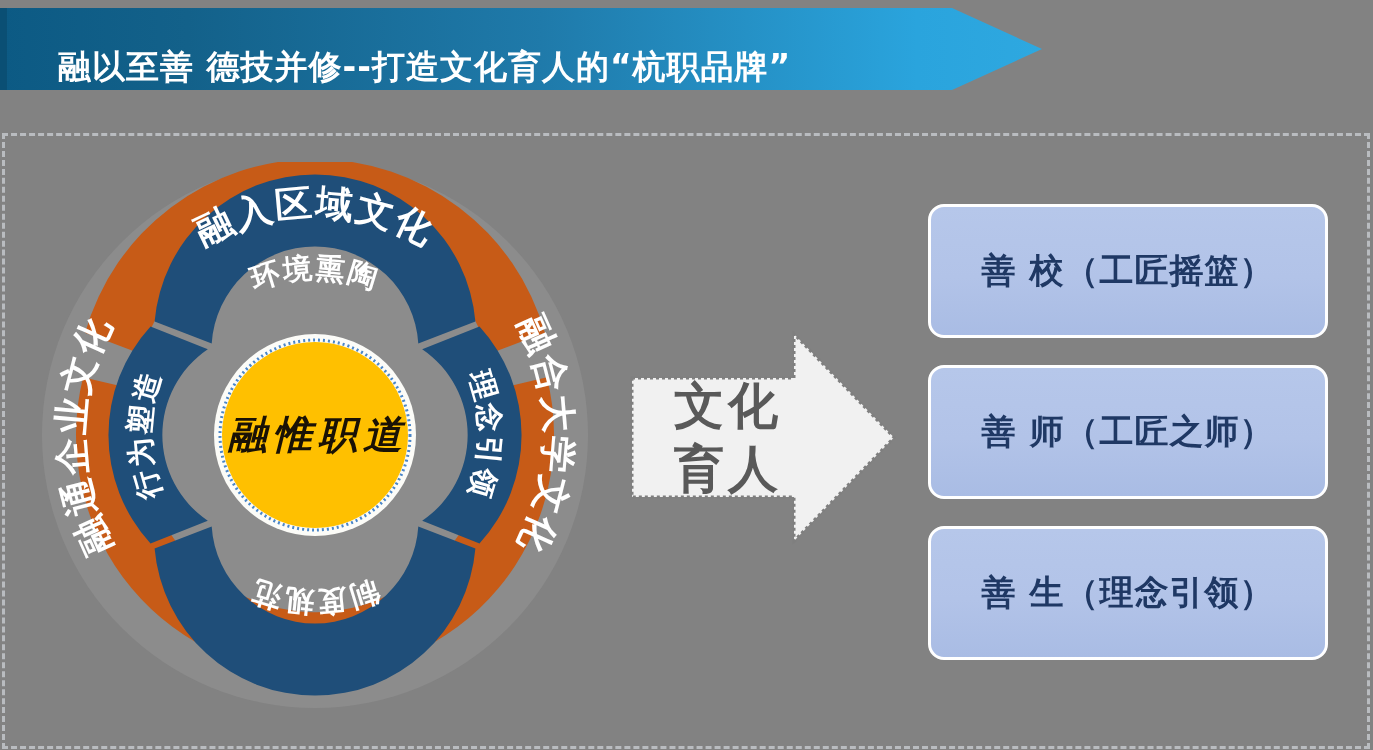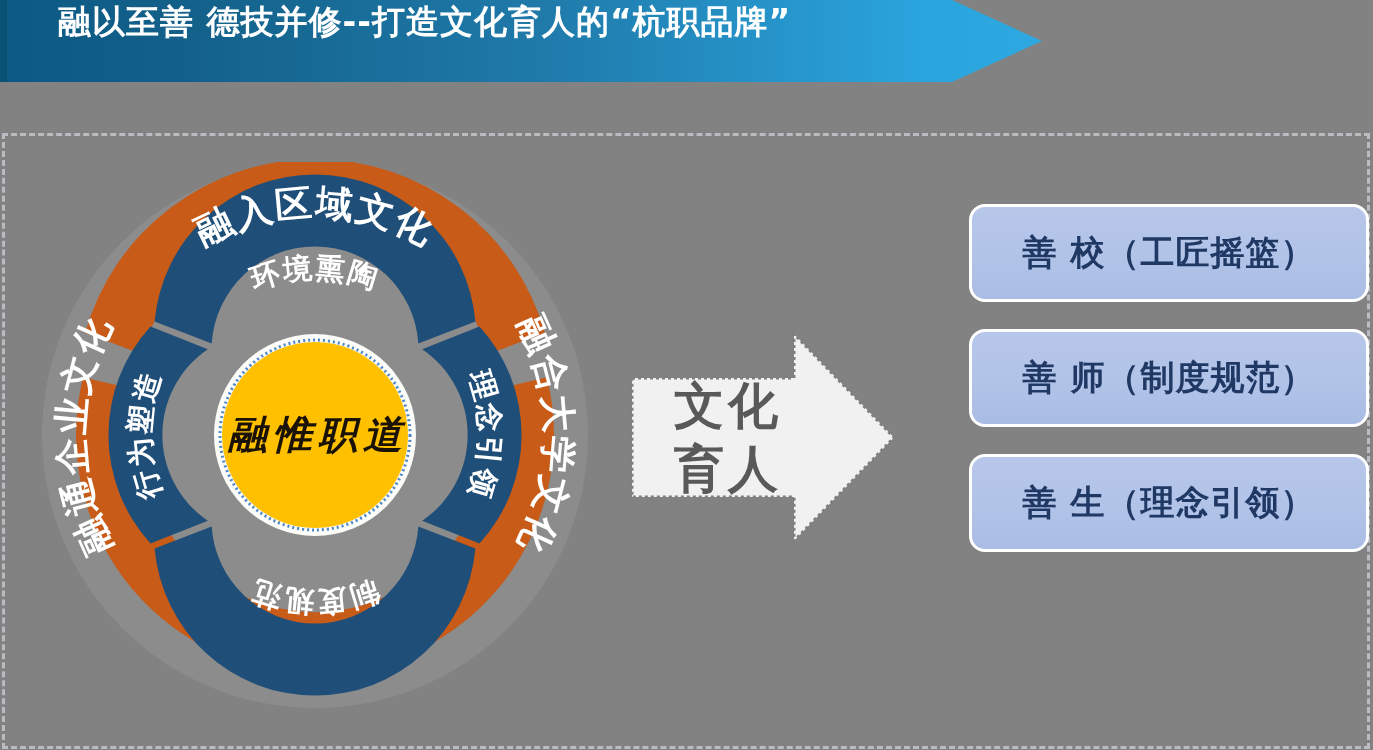--- a/index.html
+++ b/index.html
@@ -13,28 +13,28 @@
     height: 750px;
     background: #828282;
     overflow: hidden;
     font-family: "Liberation Sans", "DejaVu Sans", sans-serif;
   }
 
   
   #banner {
     position: absolute;
     left: 0;
-    top: 0;
+    top: 8px;
     width: 1042px;
     height: 82px;
     background: linear-gradient(to right, #0c5a84 0%, #13618a 18%, #1f7aaa 52%, #2aa4dd 88%, #2ea8e0 100%);
     -webkit-clip-path: polygon(0 0, 952px 0, 1042px 41px, 952px 82px, 0 82px);
     clip-path: polygon(0 0, 952px 0, 1042px 41px, 952px 82px, 0 82px);
     display: flex;
-    align-items: flex-start;
+    align-items: flex-end;
   }
   #banner-edge {
     position: absolute;
     left: 0; top: 0;
     width: 7px; height: 82px;
     background: #0a4f74;
   }
   #banner-title {
     position: relative;
     margin-left: 58px;
@@ -131,30 +131,29 @@
 
   
   #boxes {
     position: absolute;
     left: 928px;
     top: 204px;
     width: 400px;
   }
   .out-box {
     width: 400px;
-    height: 98px;
+    height: 134px;
     margin-bottom: 27px;
     background: linear-gradient(to bottom, #b6c7ea 0%, #b2c3e8 55%, #a9bce4 100%);
     border: 3px solid #ffffff;
     border-radius: 16px;
     box-sizing: border-box;
     display: flex;
     align-items: center;
     justify-content: center;
-    margin-left: 41px;
   }
   .out-box-label {
     color: #1f3864;
     font-family: "DejaVu Sans", "Liberation Sans", sans-serif;
     font-size: 34px;
     font-weight: bold;
     letter-spacing: 1px;
     white-space: nowrap;
   }
 </style>
@@ -258,20 +257,20 @@
       <div class="arrow-line">文化</div>
       <div class="arrow-line">育人</div>
     </div>
   </div>
 
   <div id="boxes">
     <div class="out-box">
       <span class="out-box-label">善 校（工匠摇篮）</span>
     </div>
     <div class="out-box">
-      <span class="out-box-label">善 师（制度规范）</span>
+      <span class="out-box-label">善 师（工匠之师）</span>
     </div>
     <div class="out-box">
       <span class="out-box-label">善 生（理念引领）</span>
     </div>
   </div>
 
 </div>
 
 </body></html>

